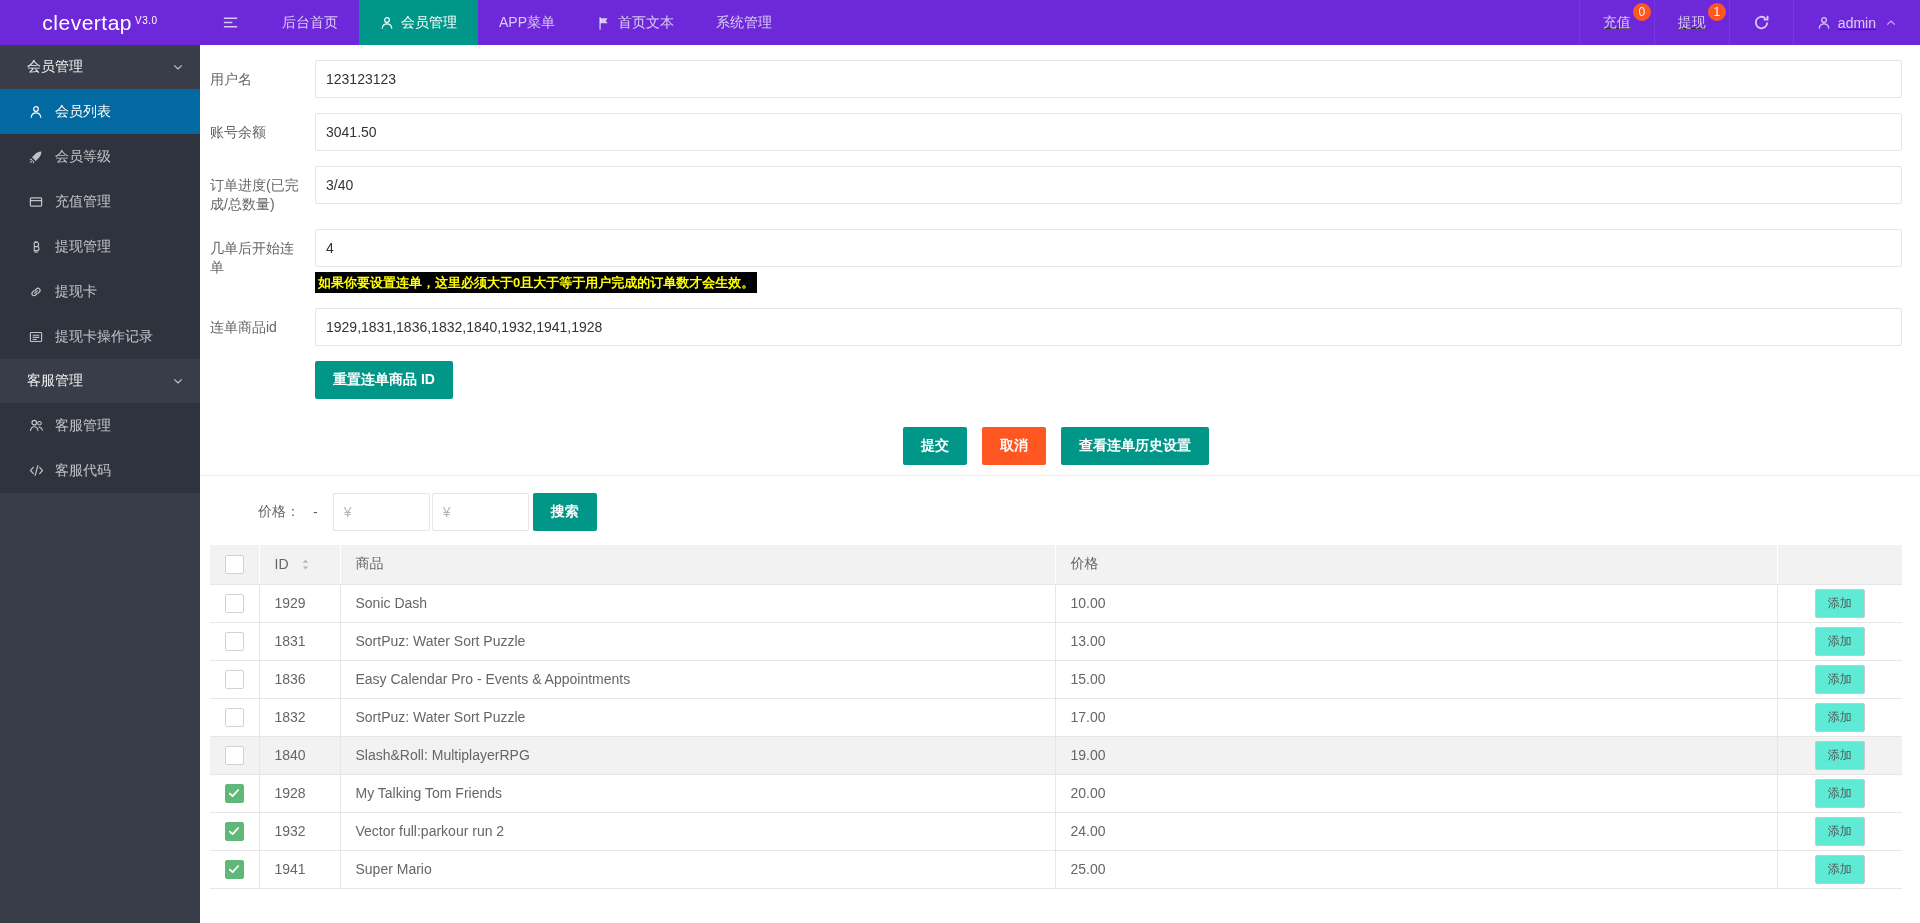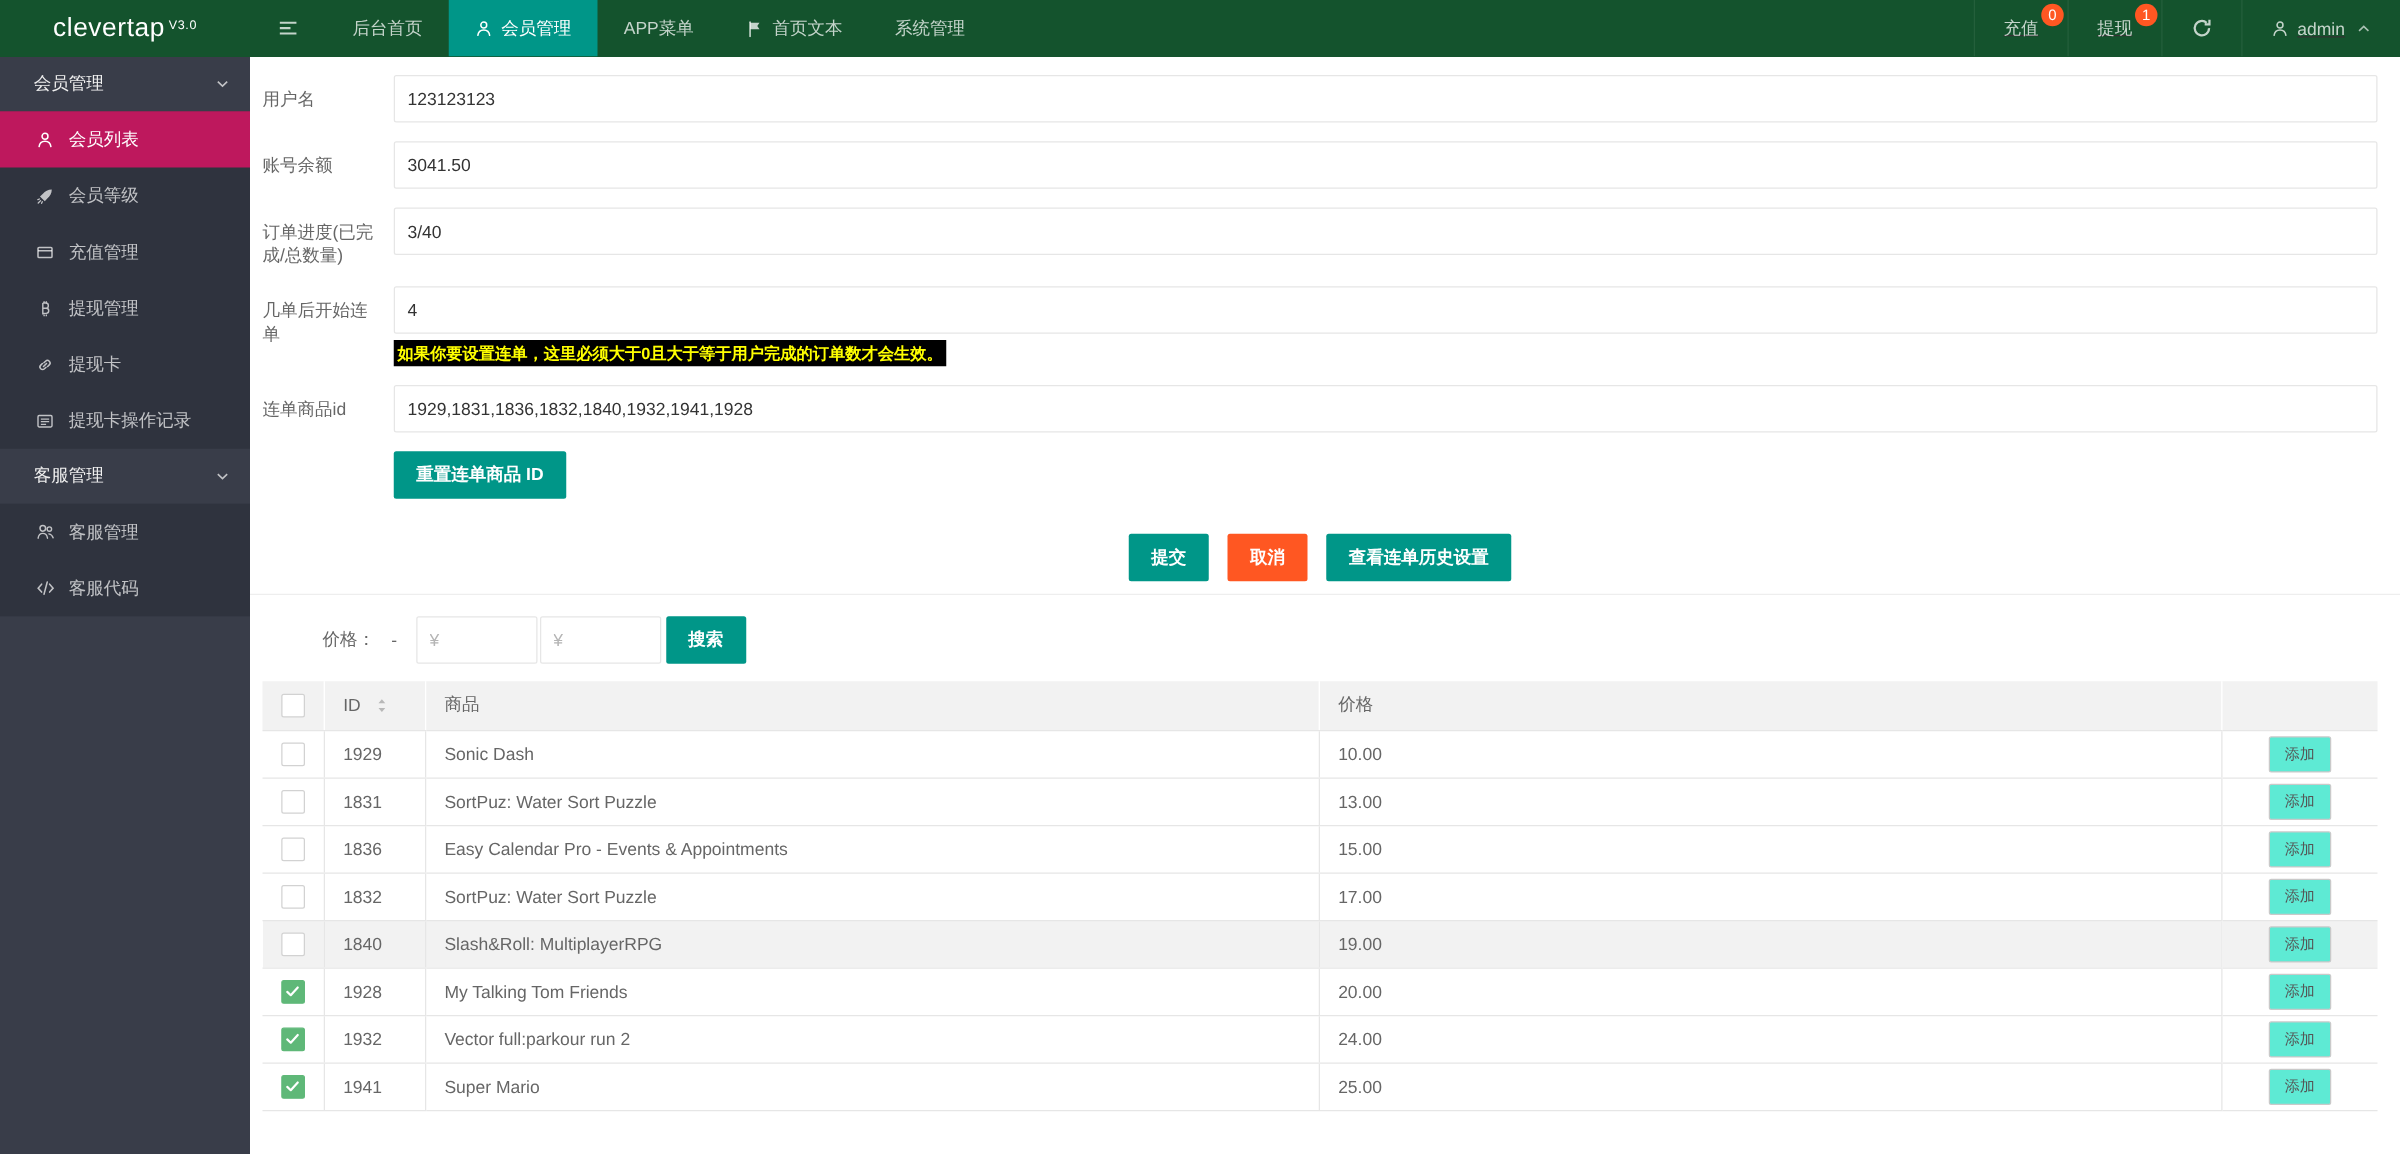--- a/index.html
+++ b/index.html
@@ -5,21 +5,21 @@
   * { box-sizing: border-box; margin: 0; padding: 0; }
   html,body { width: 1920px; height: 923px; }
   body {
     font-family: "Liberation Sans", "DejaVu Sans", sans-serif;
     font-size: 14px; color: #333; background: #fff; overflow: hidden;
   }
   svg { display: block; }
 
   
   .topbar { position: fixed; top:0; left:0; width:100%; height:45px;
-    background:#14532d; display:flex; align-items:stretch; z-index:20; }
+    background:#6d28d9; display:flex; align-items:stretch; z-index:20; }
   .logo { width:200px; display:flex; align-items:center; justify-content:center;
     color:#fff; font-size:21px; letter-spacing:.5px; }
   .logo sup { font-size:10px; margin-left:3px; transform:translateY(-2px); }
   .nav-left { display:flex; }
   .nav-item { display:flex; align-items:center; gap:7px; padding:0 21px;
     color:rgba(255,255,255,.75); cursor:pointer; position:relative; font-size:14px; }
   .nav-item.active { background:#009688; color:#fff; }
   .nav-right { margin-left:auto; display:flex;text-decoration:underline; }
   .nav-right .nav-item { border-left:1px solid rgba(255,255,255,.07); padding:0 23px; }
   .badge { position:absolute; top:3px; right:3px; background:#FF5722; color:#fff;
@@ -29,21 +29,21 @@
 
   
   .sidebar { position:fixed; top:45px; left:0; bottom:0; width:200px;
     background:#393D49; z-index:10; }
   .side-group { height:44px; display:flex; align-items:center; justify-content:space-between;
     padding:0 16px 0 27px; color:#f0f0f0; cursor:pointer; }
   .side-group .chev { opacity:.75; }
   .side-children { background:#2F333E; }
   .side-item { height:45px; display:flex; align-items:center; gap:11px;
     padding-left:28px; color:rgba(255,255,255,.7); cursor:pointer; }
-  .side-item.active { background:#be185d; color:#fff; }
+  .side-item.active { background:#0369a1; color:#fff; }
   .side-item .ic { width:16px; display:flex; justify-content:center; }
 
   
   .main { margin-left:200px; padding-top:45px; background:#fff; min-height:923px; }
   .form-area { padding:15px 18px 0 10px; }
   .form-row { display:flex; margin-bottom:15px; }
   .form-label { width:105px; flex:none; padding:10px 13px 0 0;
     color:#666; line-height:19px; }
   .form-field { flex:1; }
   .input { width:100%; height:38px; border:1px solid #e6e6e6; border-radius:2px;

